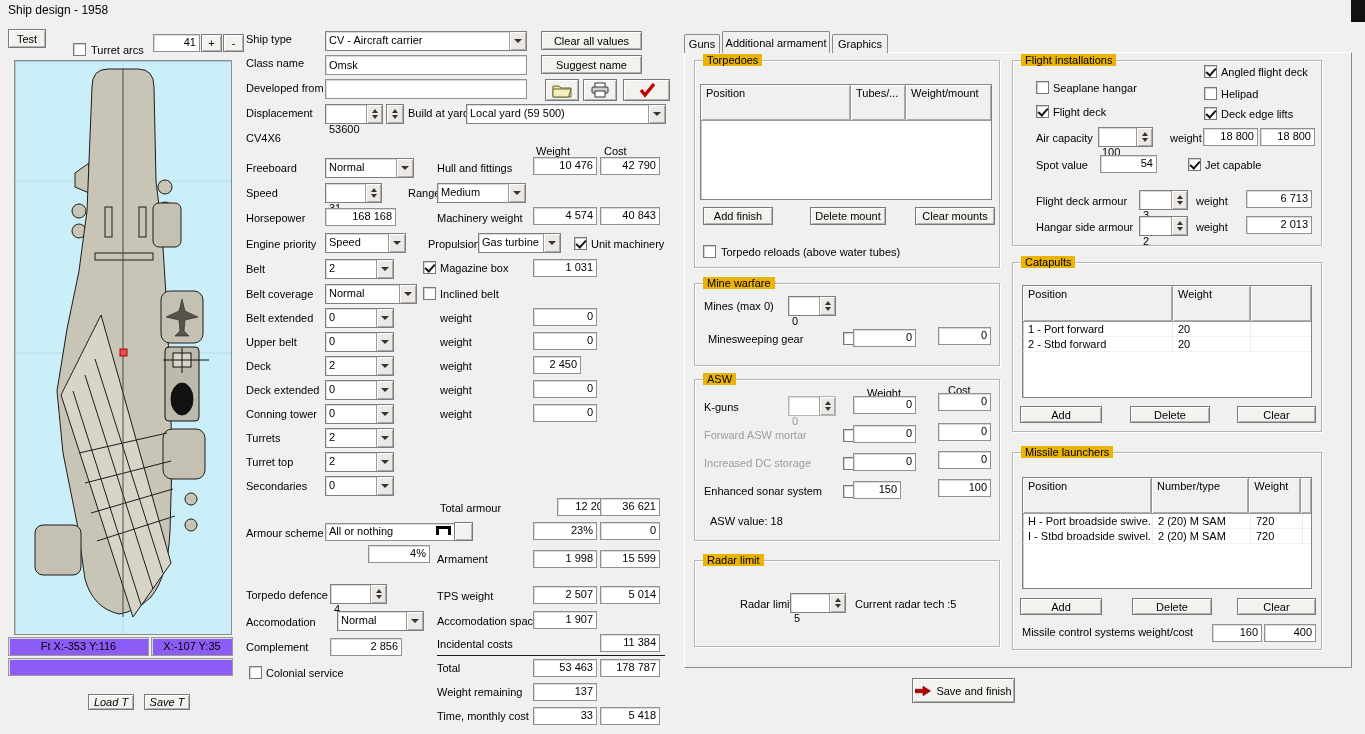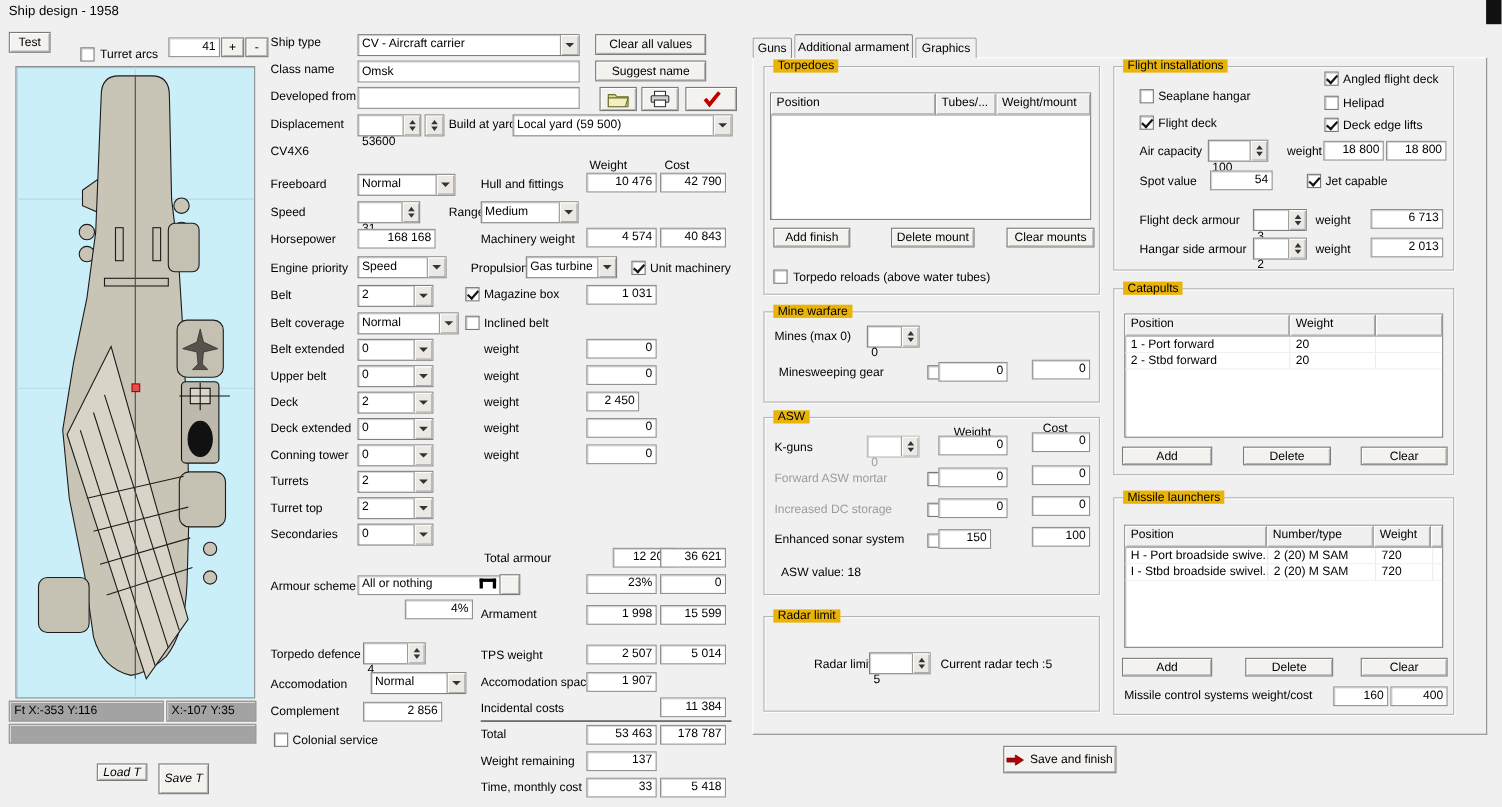--- a/index.html
+++ b/index.html
@@ -18,26 +18,26 @@
 .arrow-down{width:0;height:0;border-left:4px solid transparent;border-right:4px solid transparent;border-top:4px solid #333}
 .spin{position:absolute;background:#fff;border:1px solid #7f7f7f;display:flex;height:20px;box-shadow:inset 1px 1px 0 #d9d9d9}
 .spin .spin-val{flex:1;padding:18px 3px;white-space:nowrap;overflow:hidden}
 .spin .spin-btn{width:16px;background:#ece9e4;border-left:1px solid #9a9a9a;box-shadow:inset 1px 1px 0 #fff,inset -1px -1px 0 #ababab;display:flex;flex-direction:column;align-items:center;justify-content:center;gap:2px}
 .spin.disabled{border-color:#b5b5b5;color:#9c9c9c}
 .tri-up{width:0;height:0;border-left:3px solid transparent;border-right:3px solid transparent;border-bottom:4px solid #333}
 .tri-down{width:0;height:0;border-left:3px solid transparent;border-right:3px solid transparent;border-top:4px solid #333}
 .grp{position:absolute;border:1px solid #b5b5b5;box-shadow:inset 1px 1px 0 #ffffff,1px 1px 0 #ffffff}
 .grp-title{position:absolute;top:-7px;left:8px;background:#eab308;padding:0 4px;white-space:nowrap;font-size:11px}
 .tbl{position:absolute;background:#fff;border:1px solid #828282;box-shadow:inset 1px 1px 0 #c9c9c9}
-.tbl-head{display:flex;height:20px}
+.tbl-head{display:flex;height:36px}
 .th{background:#f0f0f0;border-right:1px solid #9a9a9a;border-bottom:1px solid #9a9a9a;box-shadow:inset 1px 1px 0 #fff,inset -1px -1px 0 #ababab;padding:2px 5px;white-space:nowrap;overflow:hidden}
 .tr{display:flex;height:15px;border-bottom:1px solid #f1f1f1}
 .td{padding:0 5px;white-space:nowrap;overflow:hidden;border-right:1px solid #ececec;line-height:15px}
 .viewer{position:absolute;left:14px;top:60px;width:218px;height:575px;background:#cbeff8;border:1px solid #8d8d8d;box-shadow:inset 1px 1px 0 #a9c9d1}
-.status{position:absolute;background:#a3a3a3;border:1px solid #9a9a9a;box-shadow:inset 1px 1px 0 #d9d9d9;height:19px;line-height:17px;padding:0 4px;white-space:nowrap;overflow:hidden;}
+.status{position:absolute;background:#8b5cf6;border:1px solid #9a9a9a;box-shadow:inset 1px 1px 0 #d9d9d9;height:19px;line-height:17px;padding:0 4px;white-space:nowrap;overflow:hidden;text-align:center}
 .tab{position:absolute;background:#f0f0f0;border:1px solid #8a8a8a;border-bottom:none;border-radius:2px 2px 0 0;display:flex;align-items:center;justify-content:center;white-space:nowrap}
 .tabpage{position:absolute;left:684px;top:52px;width:668px;height:616px;border-right:1px solid #8a8a8a;border-bottom:1px solid #8a8a8a;border-top:1px solid #ffffff;border-left:1px solid #ffffff}
 .bracket{position:absolute;width:15px;height:9px;border-top:3px solid #000;border-left:3px solid #000;border-right:3px solid #000}
 .sumline{position:absolute;height:1px;background:#1a1a1a}
 .corner{position:absolute;left:1351px;top:0;width:14px;height:22px;background:#111}
 </style>
 </head>
 <body>
 
 <div class="lbl" style="left:8px;top:4px;font-size:12px">Ship design - 1958</div>
@@ -92,21 +92,21 @@
   </g>
   <polygon points="167,238 170,250 183,256 170,259 169,270 174,275 160,275 165,270 164,259 151,256 164,250" fill="#55534c" stroke="#222" stroke-width="0.6"></polygon>
   <rect x="105" y="288" width="7" height="7" fill="#e05050" stroke="#b00000"></rect>
 </svg>
 </div>
 
 <div class="status" style="left:8px;top:637px;width:141px">Ft X:-353 Y:116</div>
 <div class="status" style="left:151px;top:637px;width:82px">X:-107 Y:35</div>
 <div class="status" style="left:8px;top:658px;width:225px;height:18px"></div>
 <button class="btn" style="left:88px;top:694px;width:46px;height:16px;font-style:italic">Load T</button>
-<button class="btn" style="left:144px;top:694px;width:46px;height:28px;font-style:italic">Save T</button>
+<button class="btn" style="left:144px;top:694px;width:46px;height:16px;font-style:italic">Save T</button>
 
 <div class="lbl" style="left:246px;top:33px">Ship type</div>
 <div class="dd" style="left:325px;top:31px;width:202px">
   <span class="dd-val">CV - Aircraft carrier</span>
   <span class="dd-btn">
       <span class="arrow-down"></span>
     </span>
 </div>
 <button class="btn" style="left:541px;top:31px;width:101px;height:19px">Clear all values</button>
 

